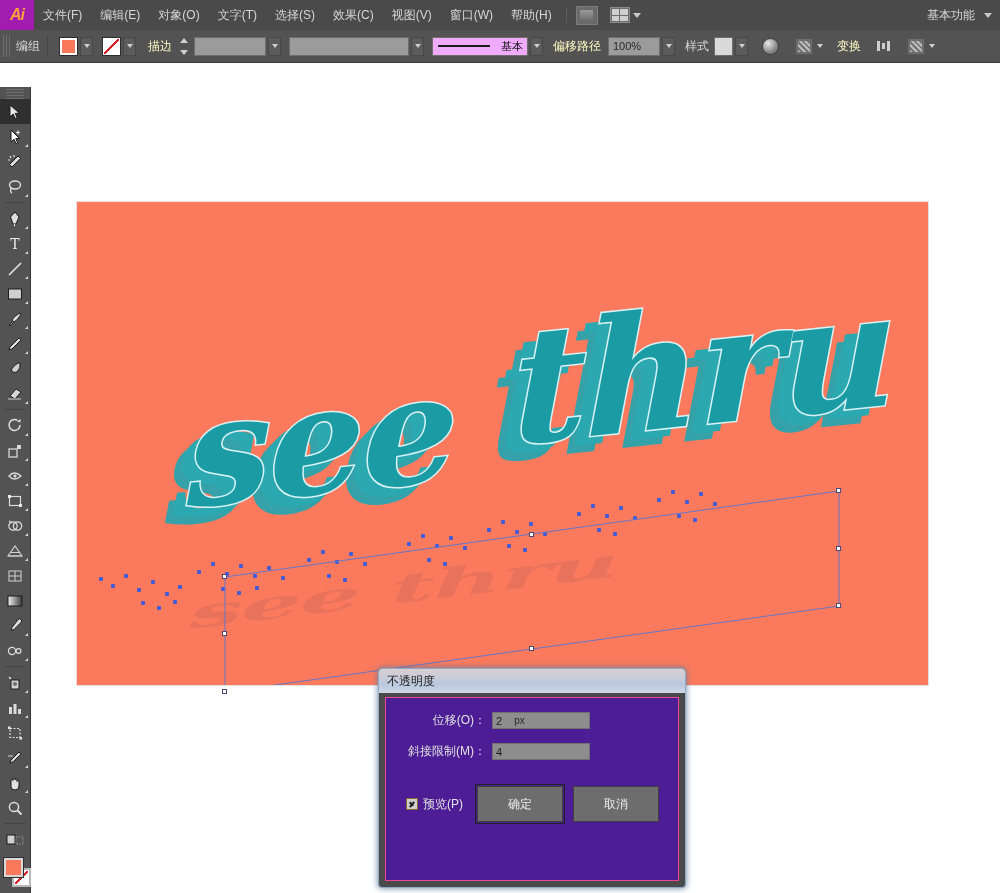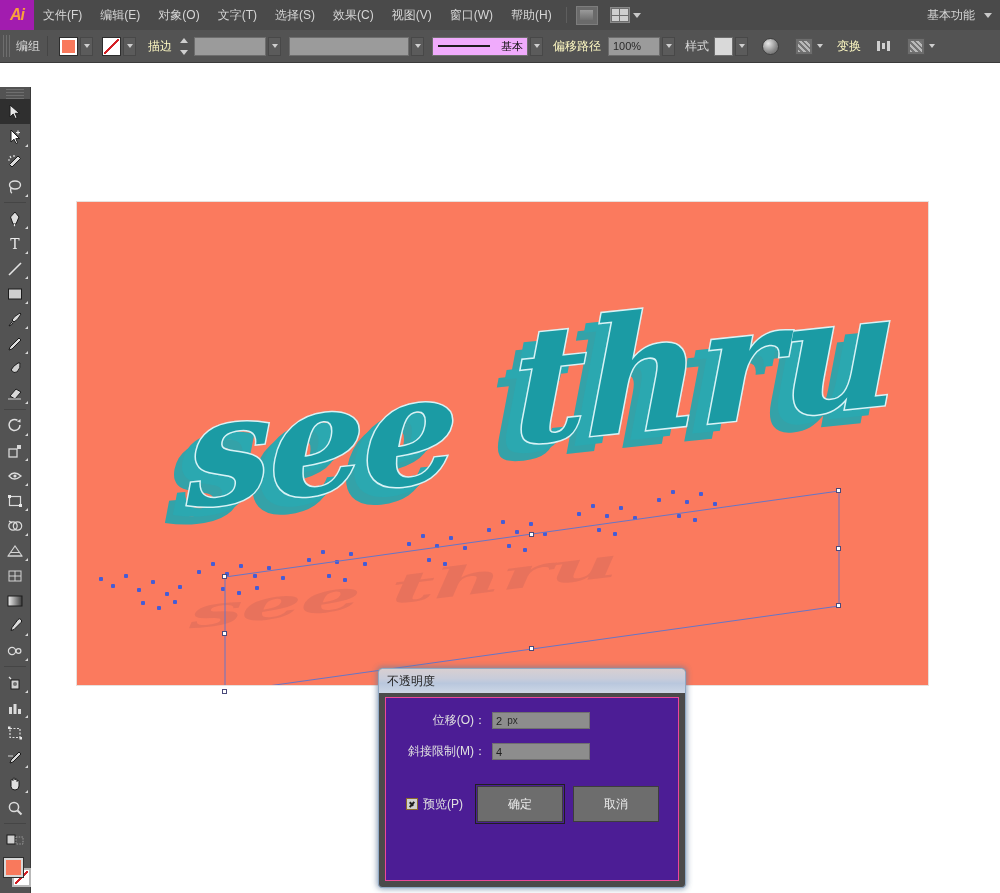--- a/index.html
+++ b/index.html
@@ -234,21 +234,21 @@
   }
   .dlg-row{display:flex;align-items:center;margin-top:14px;}
   .dlg-label{
     width:106px;text-align:right;color:#e0e0e0;font-size:12px;padding-right:6px;box-sizing:border-box;
     white-space:nowrap;
   }
   .dlg-input{
     width:98px;height:17px;background:#8d8d8d;border:1px solid #6f6f6f;box-sizing:border-box;
     color:#1e1e1e;font-size:11px;display:flex;align-items:center;padding:0 3px;
   }
-  .dlg-input .unit{color:#2a2a2a;font-size:10px;margin-left:5px;}
+  .dlg-input .unit{color:#2a2a2a;font-size:10px;margin-left:12px;}
   .dlg-select{
     width:98px;height:17px;background:#8d8d8d;border:1px solid #6f6f6f;box-sizing:border-box;
     color:#1e1e1e;font-size:11px;display:flex;align-items:center;padding:0 3px;position:relative;
   }
   .dlg-select .arrow{
     position:absolute;right:0;top:0;width:15px;height:15px;background:#8d8d8d;
     border-left:1px solid #6f6f6f;display:flex;align-items:center;justify-content:center;
   }
   .dlg-select .arrow i{
     width:0;height:0;border-left:4px solid transparent;border-right:4px solid transparent;

